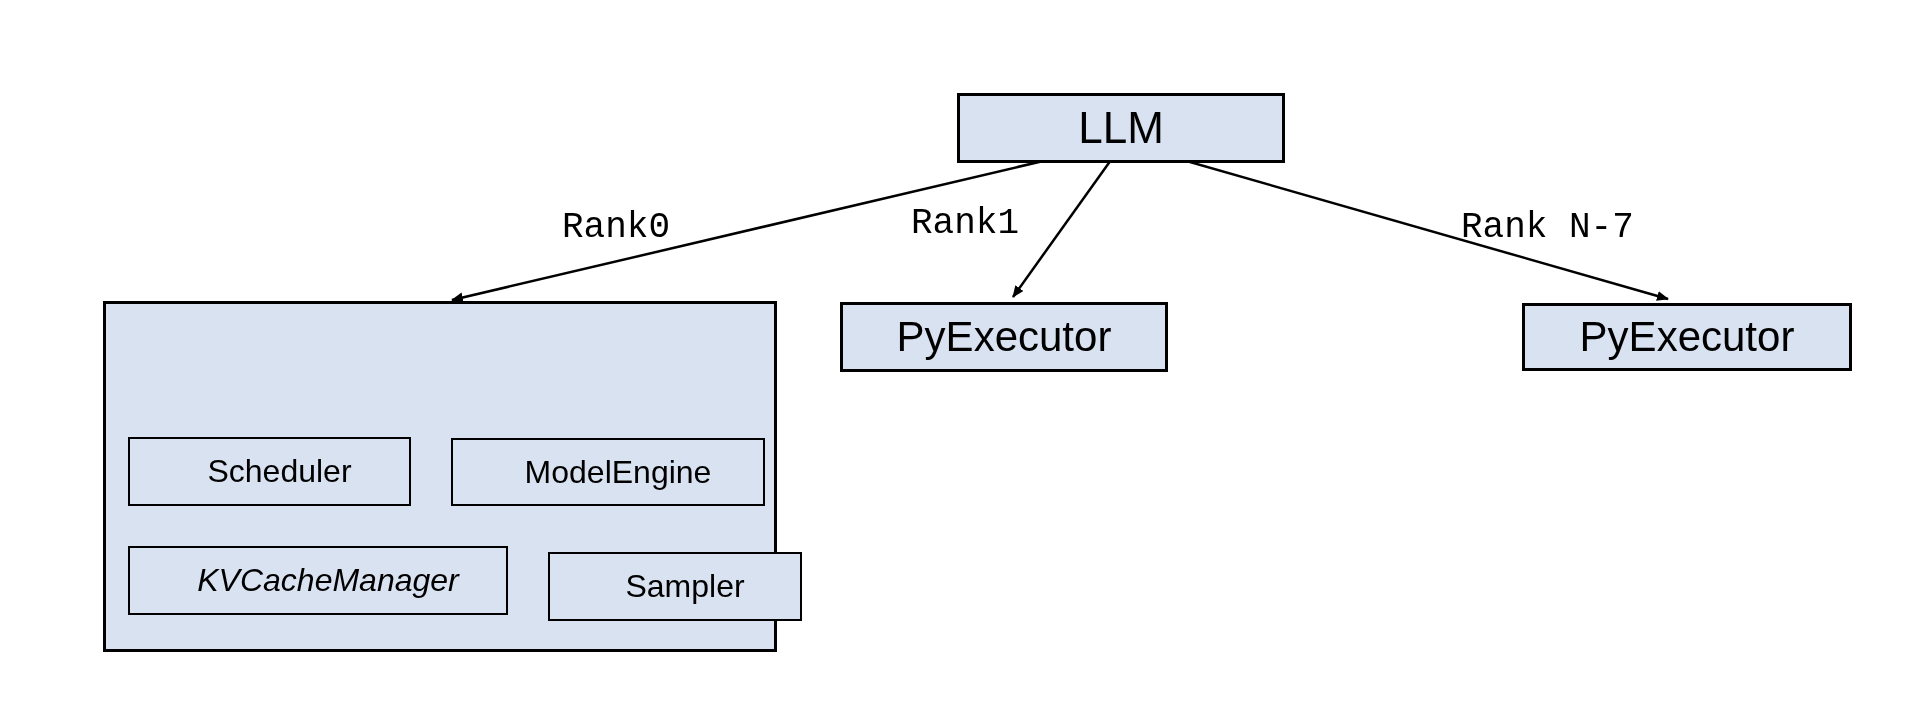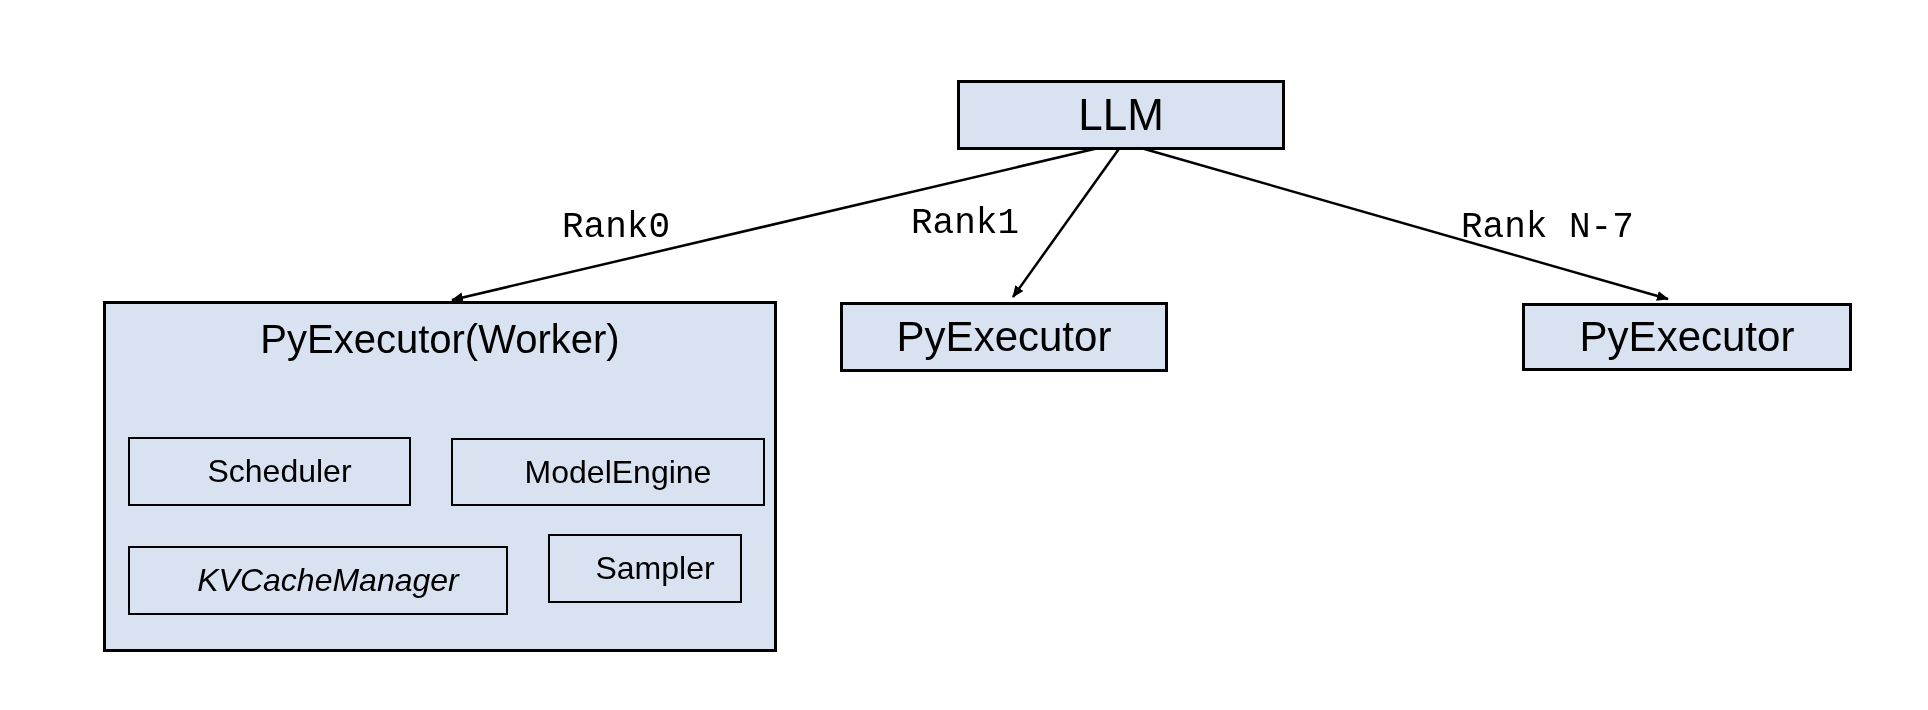--- a/index.html
+++ b/index.html
@@ -27,21 +27,21 @@
   .node {
     position: absolute;
     background: var(--box-fill, #d9e2f1);
     border: 3px solid var(--box-border, #000000);
     box-sizing: border-box;
     display: flex;
     align-items: center;
     justify-content: center;
   }
   .node-llm {
-    left: 957px; top: 80px; width: 328px; height: 70px;
+    left: 957px; top: 93px; width: 328px; height: 70px;
     font-size: 44px;
     align-items: center;
   }
   .node-worker-main {
     left: 103px; top: 301px; width: 674px; height: 351px;
     display: block;
   }
   .worker-title {
     width: 100%;
     text-align: center;
@@ -56,21 +56,21 @@
     box-sizing: border-box;
     display: flex;
     align-items: center;
     justify-content: center;
     font-size: 32px;
     padding-left: 20px;
   }
   .sub-scheduler     { left: 22px;  top: 133px; width: 283px; height: 69px; }
   .sub-modelengine   { left: 345px; top: 134px; width: 314px; height: 68px; justify-content: center; }
   .sub-kvcache       { left: 22px;  top: 242px; width: 380px; height: 69px; font-style: italic; }
-  .sub-sampler       { left: 442px; top: 230px; width: 194px; height: 69px; align-items: center; }
+  .sub-sampler       { left: 442px; top: 248px; width: 254px; height: 69px; align-items: center; }
   .node-pyexec-mid   { left: 840px;  top: 302px; width: 328px; height: 70px; font-size: 42px; }
   .node-pyexec-right { left: 1522px; top: 303px; width: 330px; height: 68px; font-size: 42px; }
   .edge-label {
     position: absolute;
     font-size: 36px;
     line-height: 32px;
     white-space: nowrap;
     font-family: Liberation Mono, monospace;
   }
   .label-rank0  { left: 562px;  top: 212px; }
@@ -95,21 +95,20 @@
 
   <div class="node node-llm">
     <span>LLM</span>
   </div>
 
   <div class="edge-label label-rank0">Rank0</div>
   <div class="edge-label label-rank1">Rank1</div>
   <div class="edge-label label-rankn">Rank N-7</div>
 
   <div class="node node-worker-main">
-    <div class="worker-title">PyExecutor(Worker)</div>
     <div class="subnode sub-scheduler">
       <span>Scheduler</span>
     </div>
     <div class="subnode sub-modelengine">
       <span>ModelEngine</span>
     </div>
     <div class="subnode sub-kvcache">
       <span>KVCacheManager</span>
     </div>
     <div class="subnode sub-sampler">

